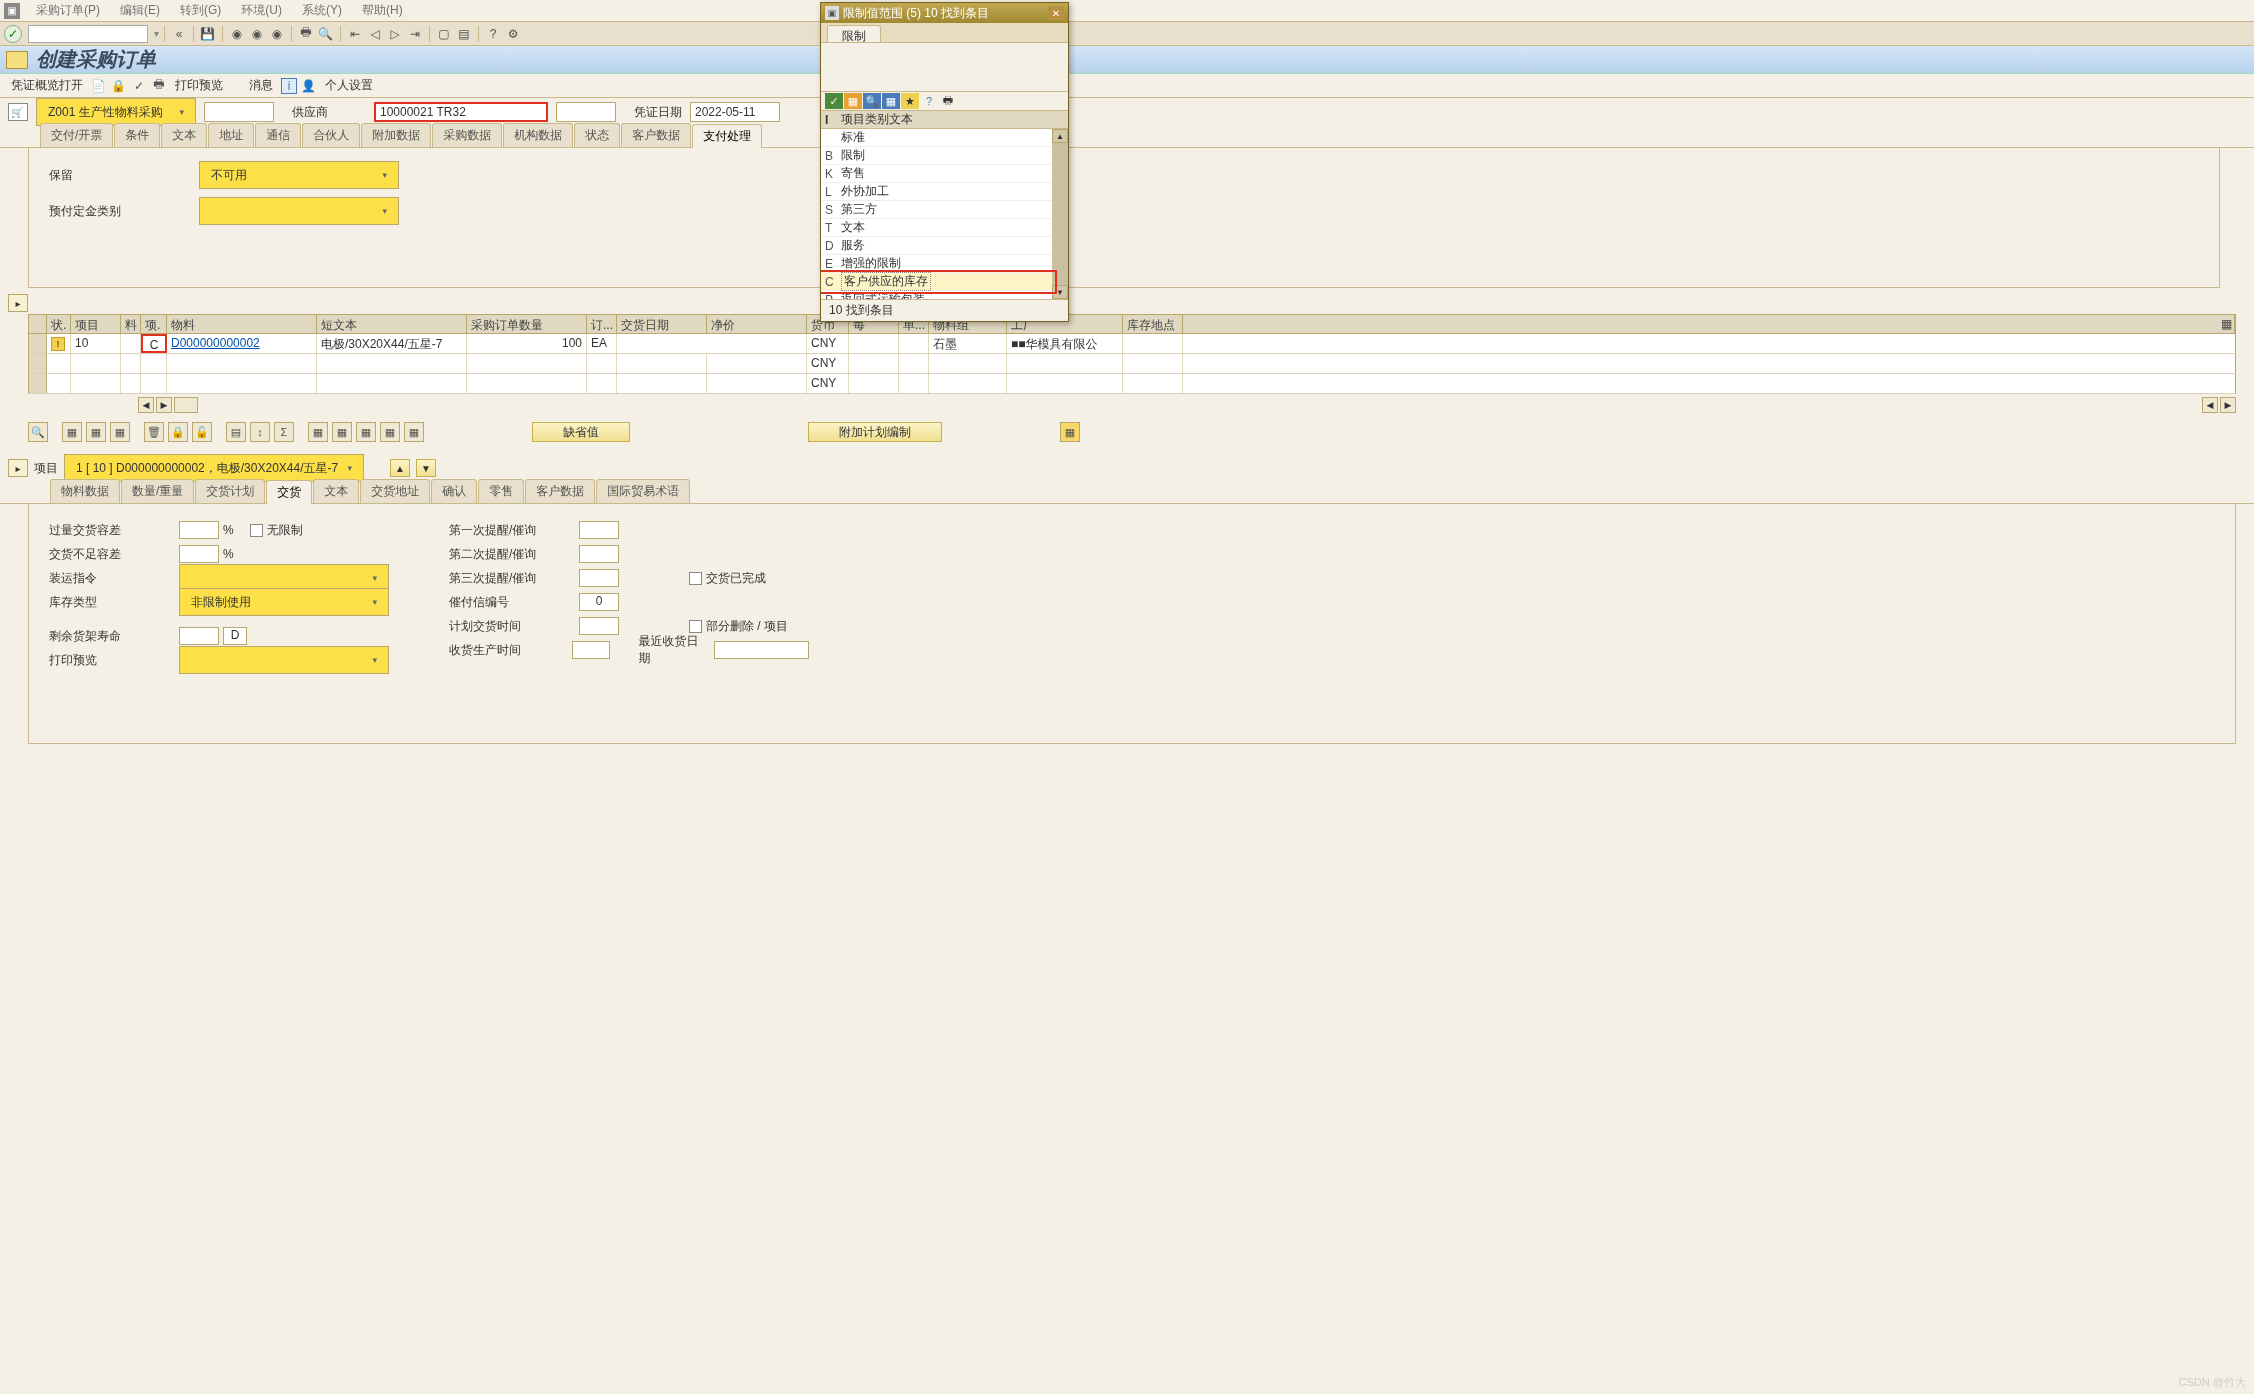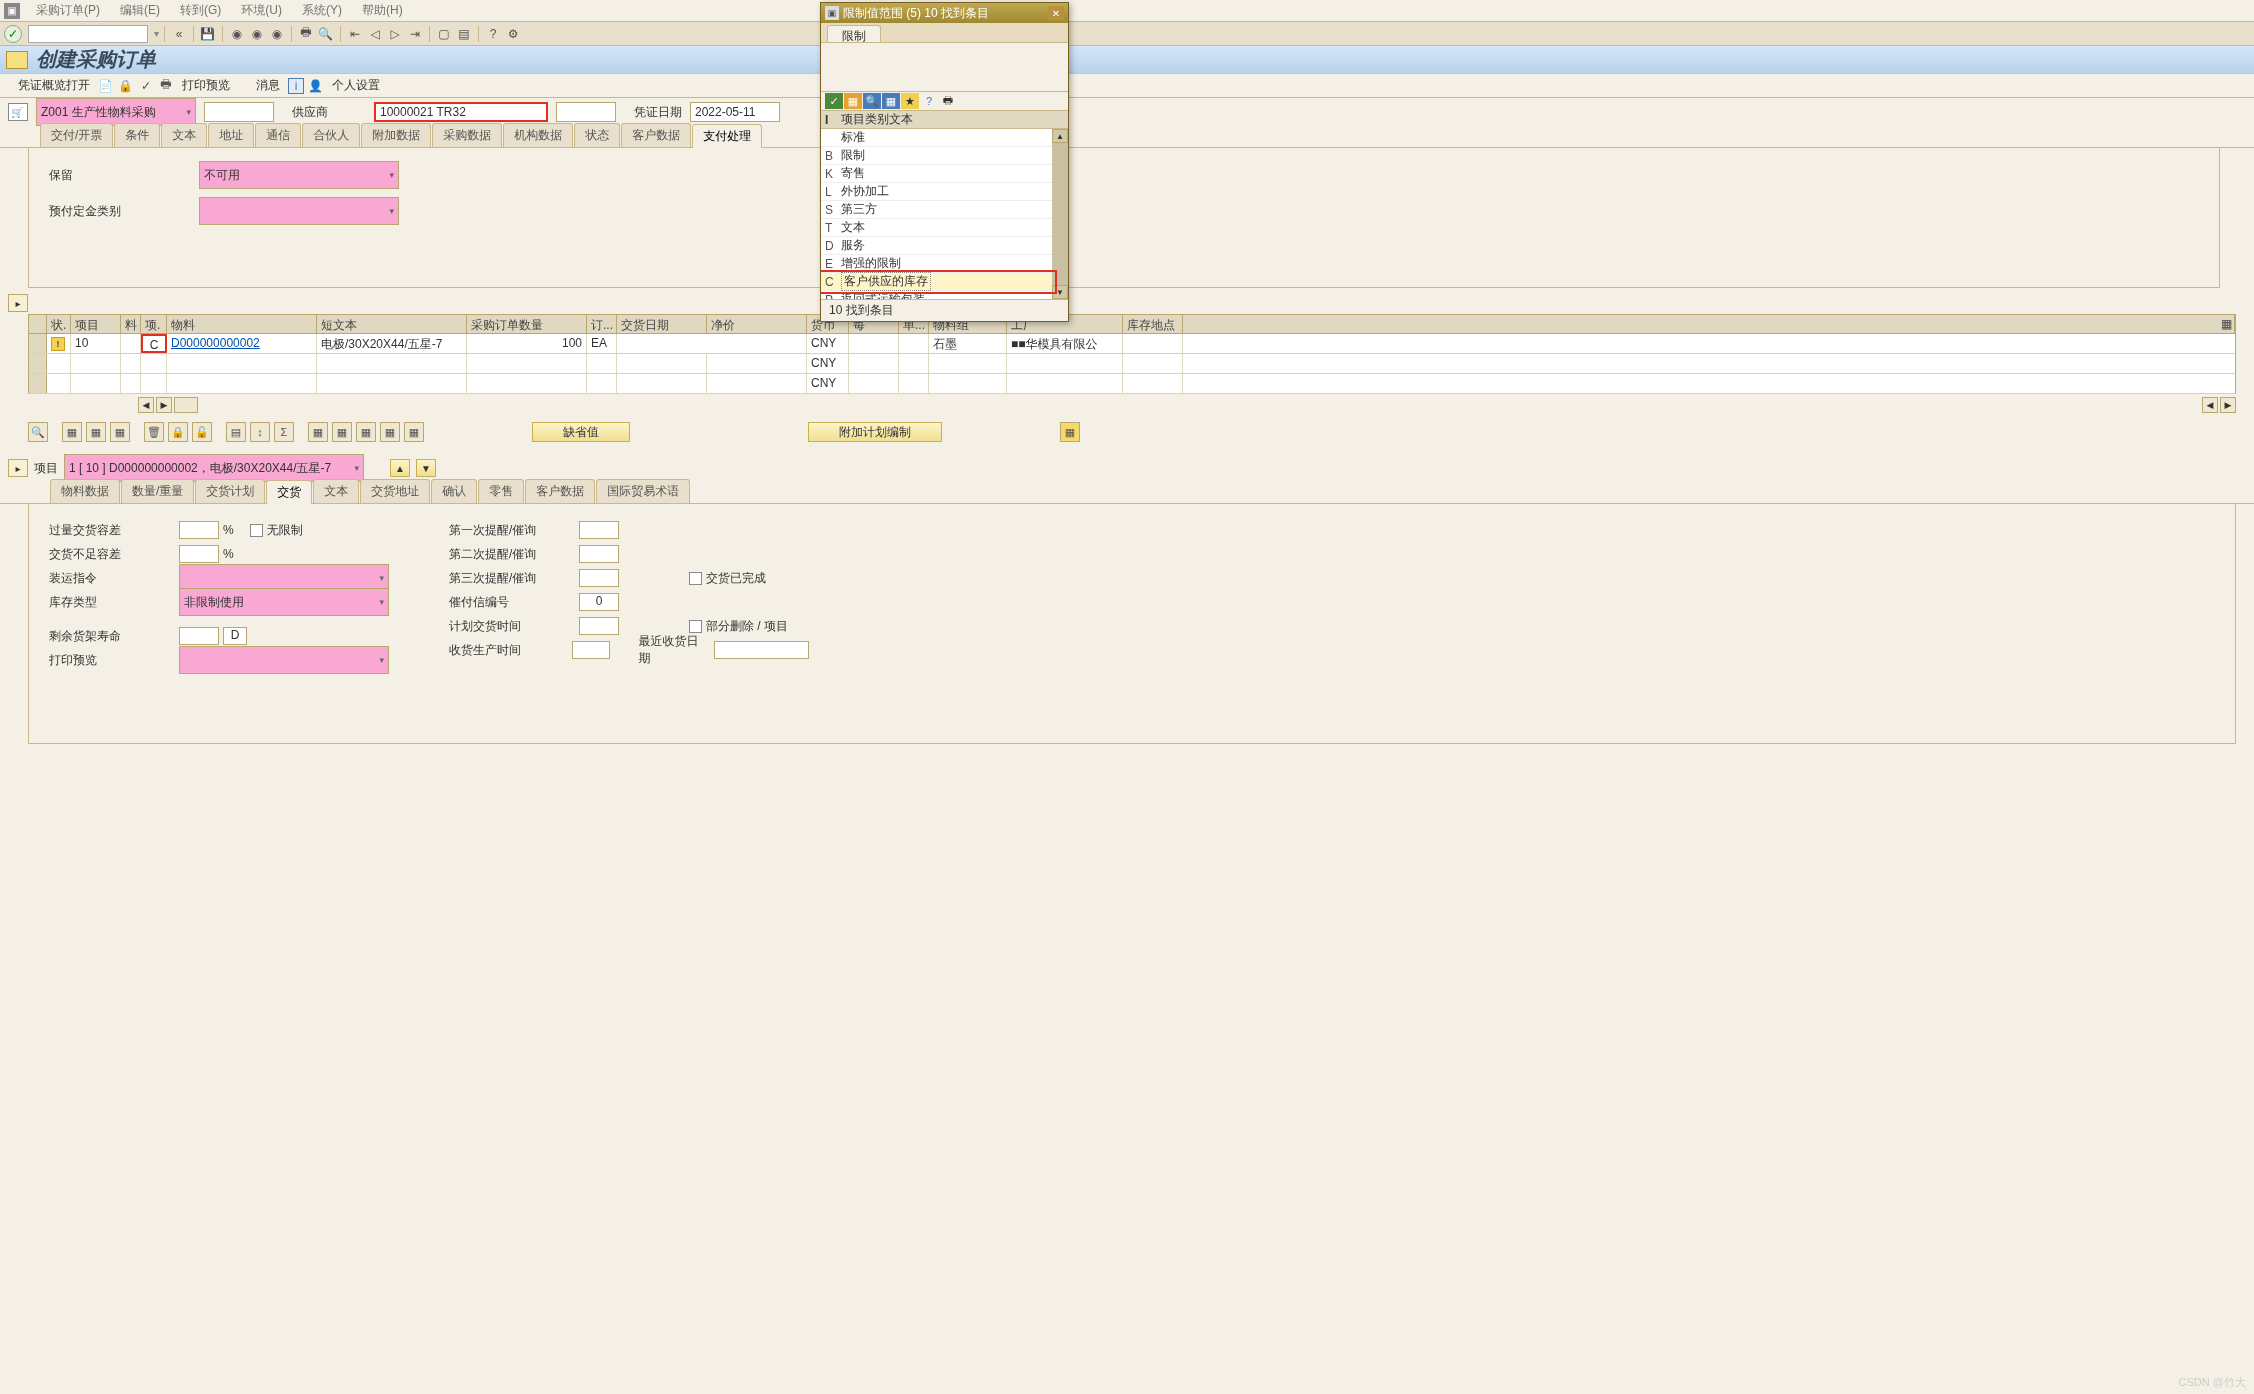--- a/index.html
+++ b/index.html
@@ -8,26 +8,26 @@
 .menubar .mi{padding:2px 10px;color:#737373;cursor:default}
 .menubar .corner{width:16px;height:16px;background:#888;margin-right:6px;display:flex;align-items:center;justify-content:center;color:#fff;font-size:10px}
 .toolbar1{display:flex;align-items:center;height:24px;background:#e8e0cc;border-bottom:1px solid #c8b88a;padding:0 4px;gap:2px}
 .tb-btn{width:18px;height:18px;display:flex;align-items:center;justify-content:center;border:1px solid transparent;color:#555}
 .tb-sep{width:1px;height:16px;background:#c8b88a;margin:0 3px}
 .tb-check{width:18px;height:18px;border-radius:50%;border:1px solid #8a8;background:#e8f0e0;color:#080;display:flex;align-items:center;justify-content:center}
 .tb-combo{width:120px;height:18px;border:1px solid #aaa;background:#fff;margin:0 4px}
 .titlebar{display:flex;align-items:center;height:28px;background:linear-gradient(#d4e6f8,#b8d2ec);border-bottom:1px solid #9db;padding:0 6px}
 .titlebar .icon{width:22px;height:18px;background:#f4e080;border:1px solid #b89030;margin-right:8px}
 .titlebar .ttl{font-size:20px;font-style:italic;font-weight:bold;color:#3a4a5a}
-.toolbar2{display:flex;align-items:center;height:24px;background:#f5f0e6;border-bottom:1px solid #c8b88a;padding:0 14px;gap:4px}
+.toolbar2{display:flex;align-items:center;height:24px;background:#f5f0e6;border-bottom:1px solid #c8b88a;padding:0 7px;gap:4px}
 .toolbar2 .txtbtn{padding:2px 4px;color:#333}
 .toolbar2 .ib{width:16px;height:16px;display:flex;align-items:center;justify-content:center;color:#555;border:1px solid transparent}
 .header-row{display:flex;align-items:center;height:28px;padding:4px 8px;gap:8px;background:#f5f0e6}
 .cart-icon{width:20px;height:18px;border:1px solid #888;background:#fff;display:flex;align-items:center;justify-content:center;font-size:10px}
-.combo1{height:28px;border:1px solid #b8a870;background:#f9a8d4;padding:0 4px;display:flex;align-items:center;justify-content:space-between}
+.combo1{height:28px;border:1px solid #b8a870;background:#fde047;padding:0 11px;display:flex;align-items:center;justify-content:space-between}
 .combo1 .arr{color:#666;font-size:9px}
 .inp{height:20px;border:1px solid #b8a870;background:#fff;padding:0 4px;display:flex;align-items:center}
 .lbl{color:#333}
 .redbox1{border:2px solid #e03020}
 .tabstrip{display:flex;align-items:flex-end;height:22px;background:#f5f0e6;padding-left:40px;border-bottom:1px solid #c8b88a}
 .tab{padding:3px 10px;border:1px solid #c8b88a;border-bottom:none;background:#e8e0cc;margin-right:1px;color:#555;border-radius:3px 3px 0 0}
 .tab.active{background:#f5f0e6;color:#000;position:relative;top:1px}
 .tab-body{background:#f5f0e6;border:1px solid #c8b88a;border-top:none;margin:0 34px 0 28px;padding:14px 20px;min-height:140px}
 .form-row{display:flex;align-items:center;height:26px;margin-bottom:10px}
 .form-row .fl{width:150px}

